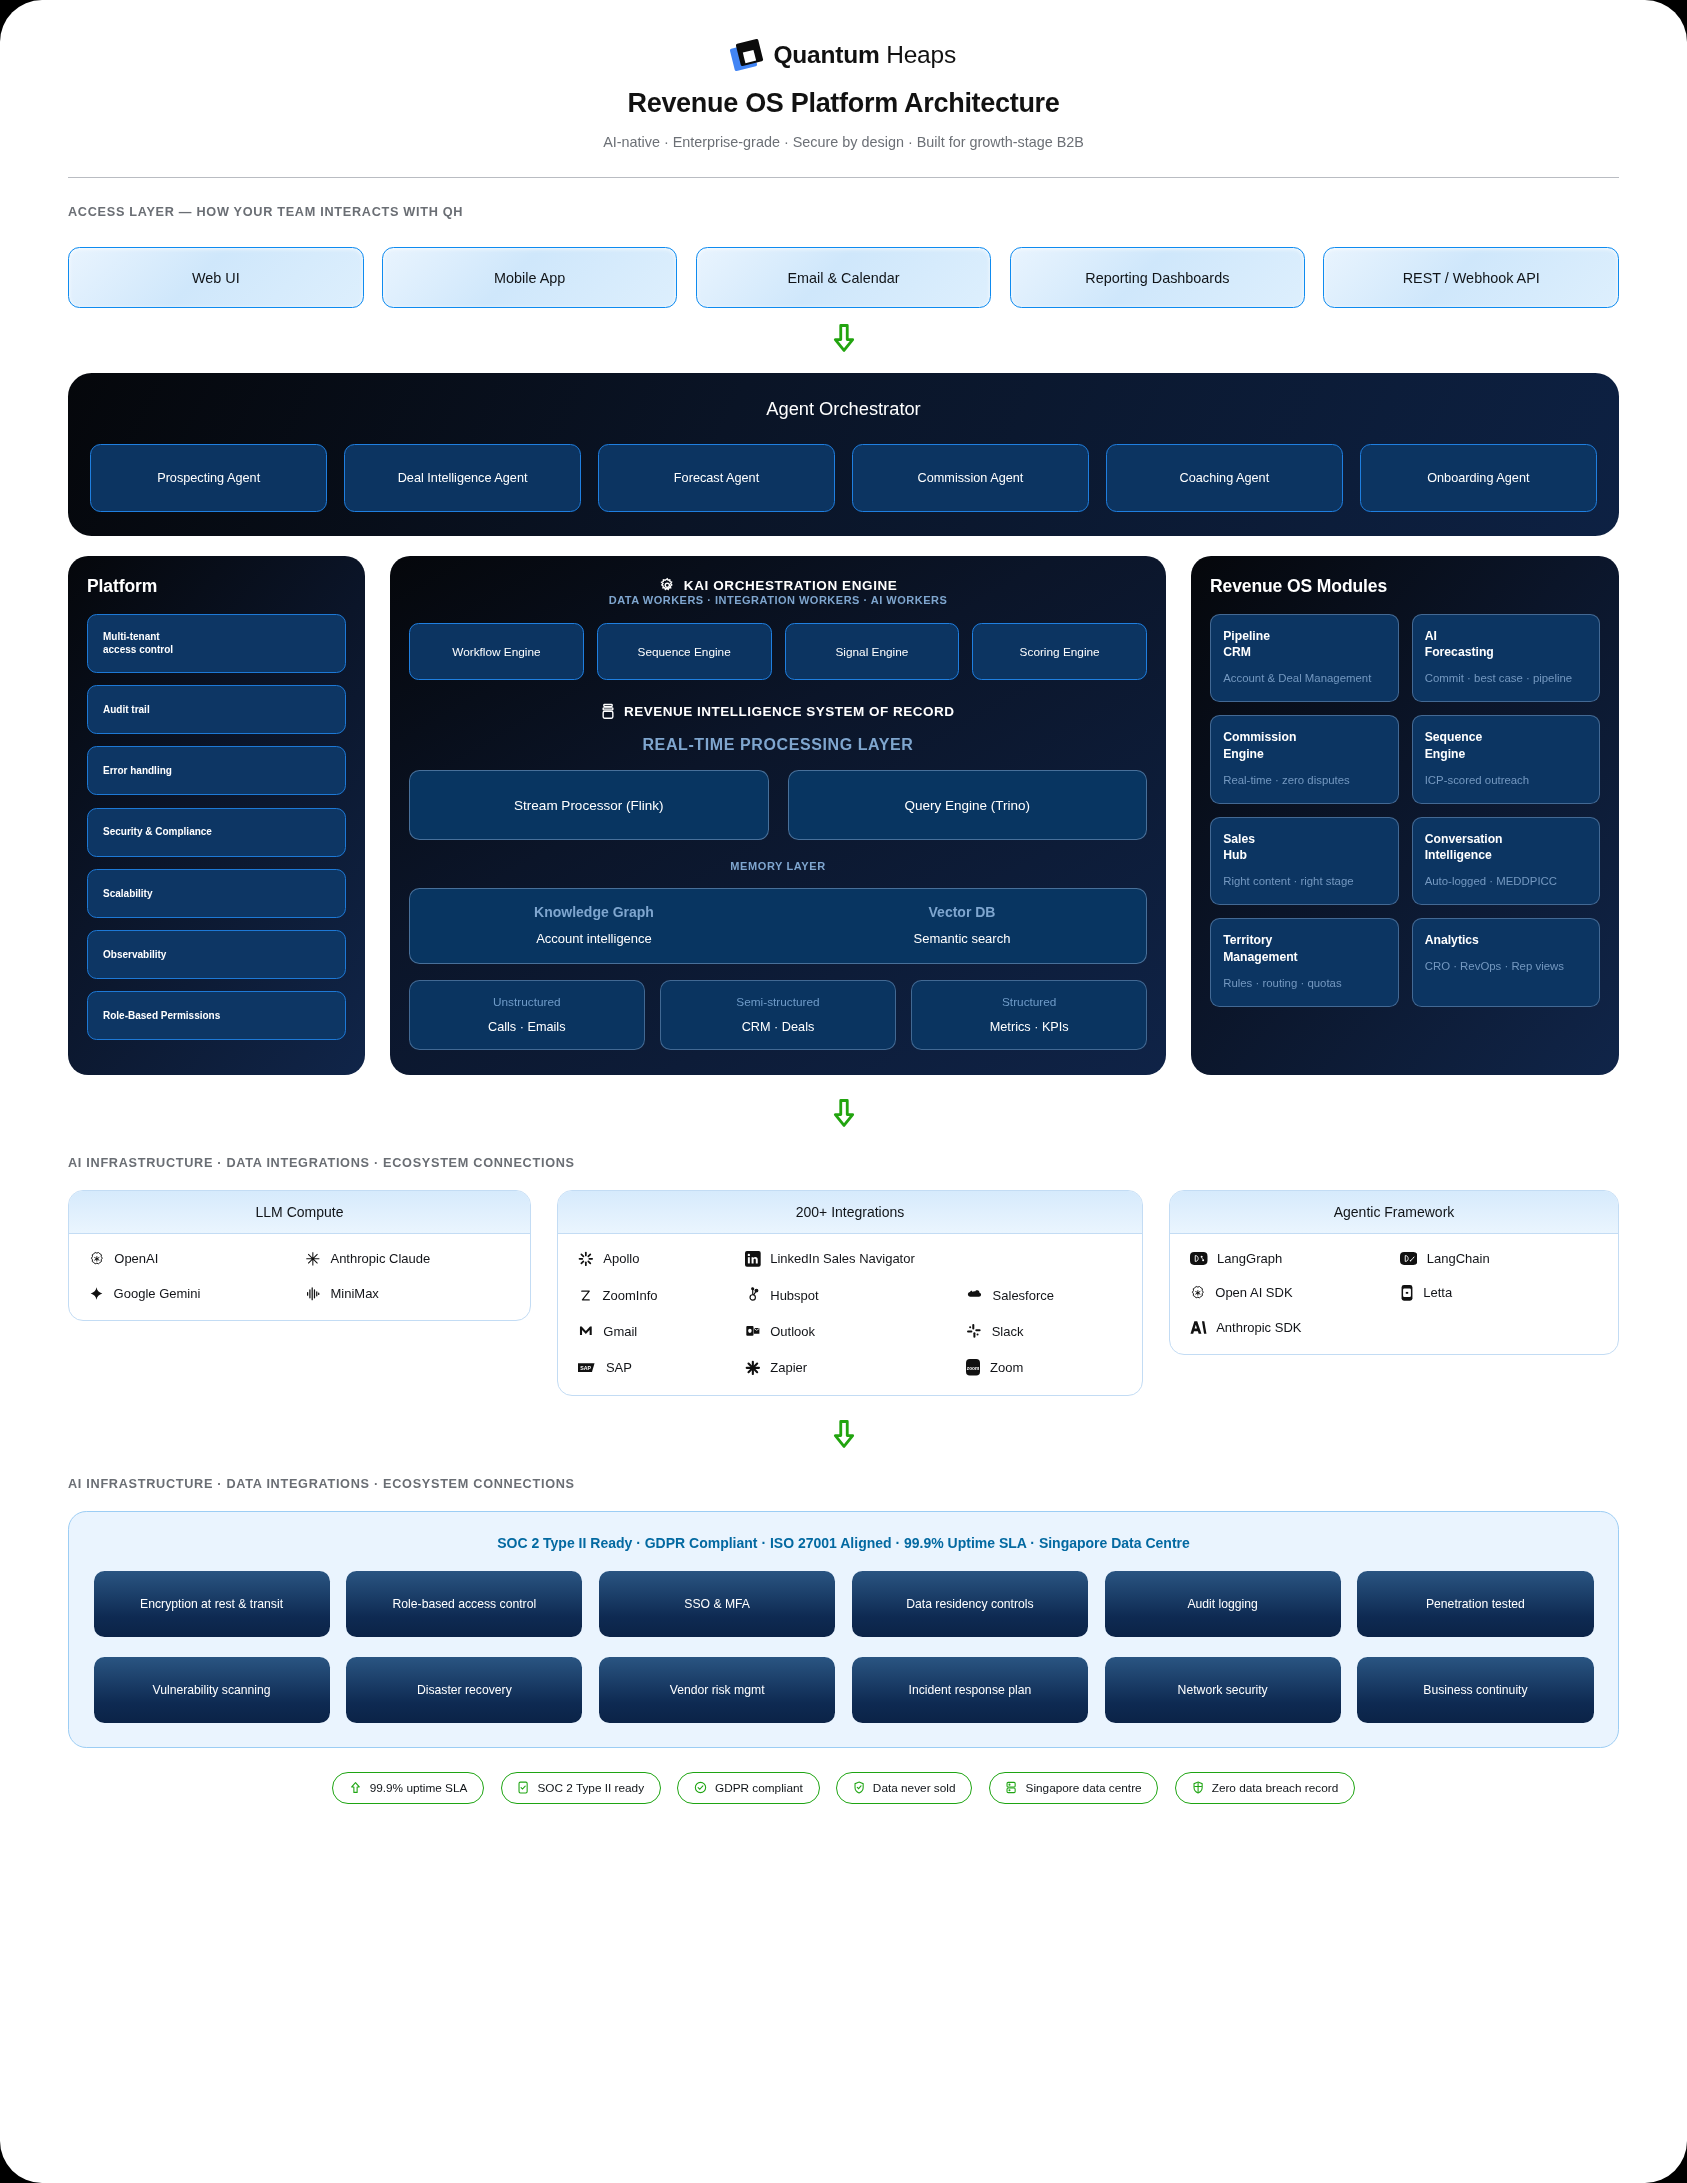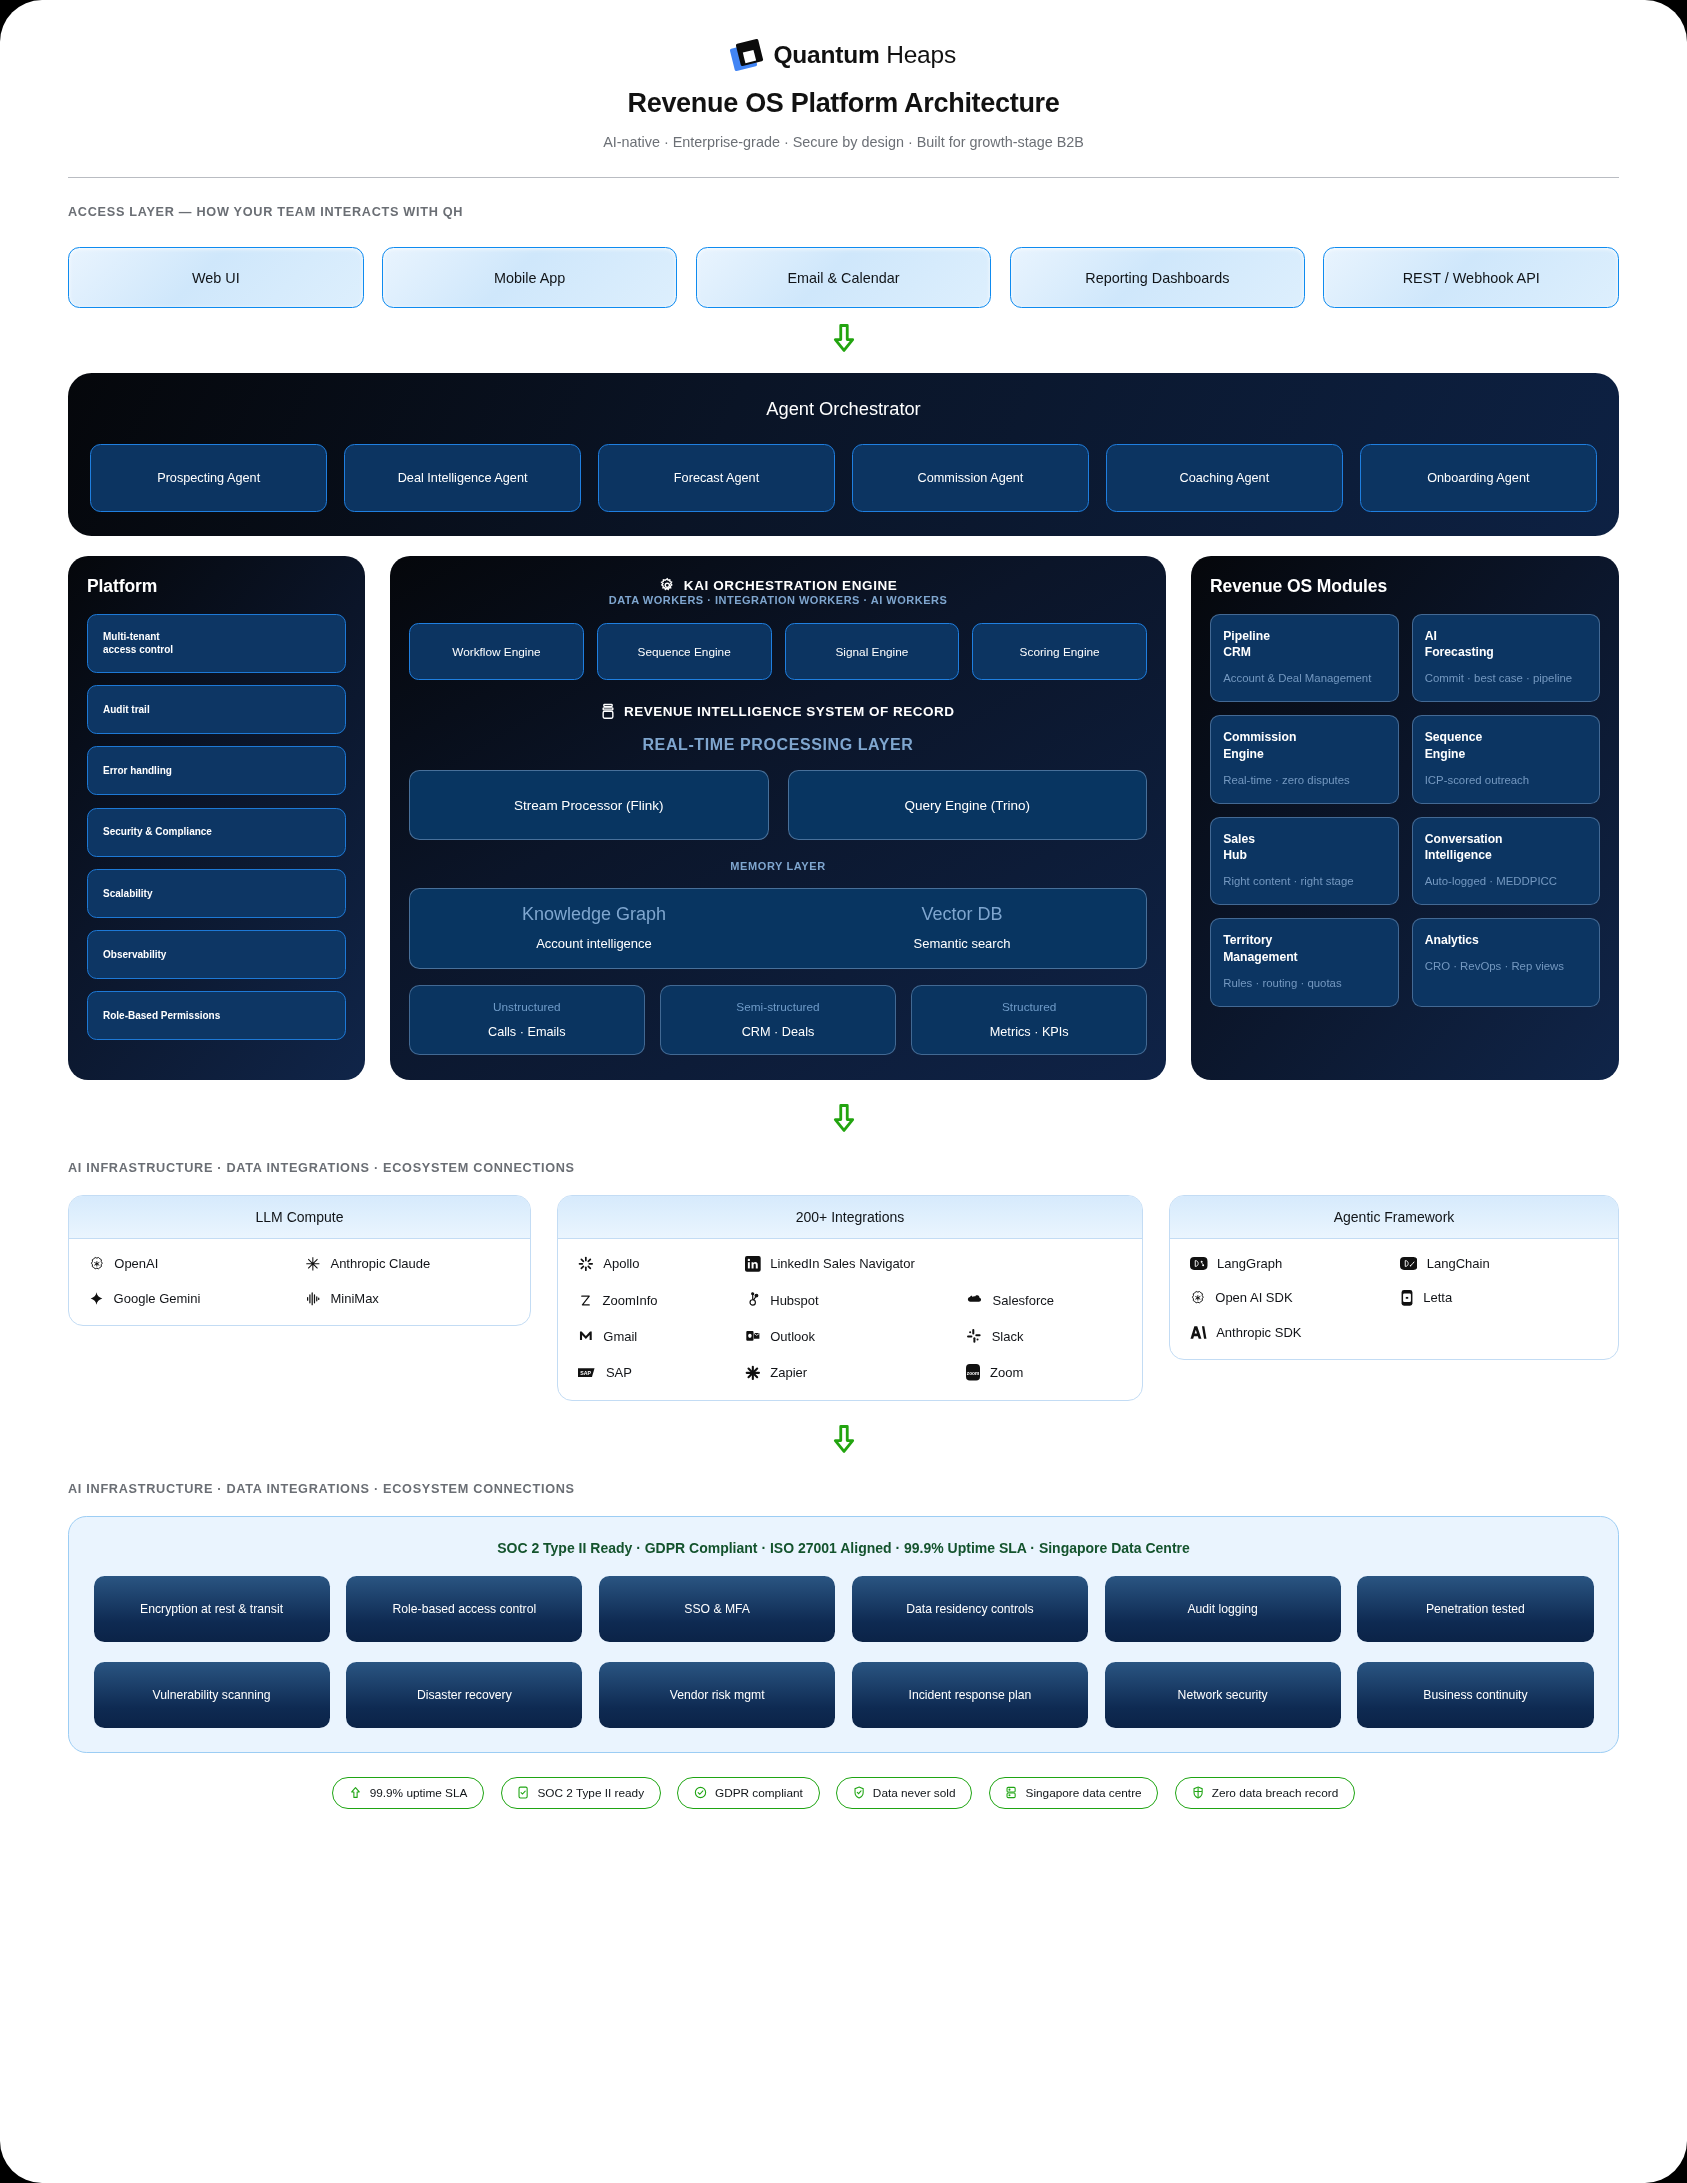--- a/index.html
+++ b/index.html
@@ -117,21 +117,21 @@
     color:#fff; font-size:13.5px;
   }
 
   .mem-label { text-align:center; color:#7fa6cf; font-size:11px; letter-spacing:0.6px;
                font-weight:700; margin-top:20px; }
 
   .mem-box { margin-top:15.7px; border:0.9px solid rgba(150,185,225,.45); border-radius:10.5px;
              background:#083561; display:grid; grid-template-columns:1fr 1fr;
              padding:15px 0 16.6px; }
   .mem-cell { text-align:center; }
-  .mem-k { color:#7fa6cf; font-size:18px; }
+  .mem-k { color:#7fa6cf; font-size:14px;font-weight:bold; }
   .mem-v { color:#ffffff; font-size:13px; margin-top:11.4px; }
 
   .tier-row { display:grid; grid-template-columns:repeat(3,1fr); gap:15.7px; margin-top:15.7px; }
   .tier-box { border:0.9px solid rgba(150,185,225,.40); border-radius:10.5px; background:#0a3460;
               padding:14px 0 15px; text-align:center; }
   .tier-k { color:#6f9bc8; font-size:11.8px; }
   .tier-v { color:#ffffff; font-size:12.7px; margin-top:11.4px; }
 
   
   .mod-grid { display:grid; grid-template-columns:1fr 1fr; gap:13px; margin-top:16.6px; }
@@ -150,21 +150,21 @@
   }
   .wc-body { padding:17.5px 20px 19px; }
   .logo-grid-2 { display:grid; grid-template-columns:1fr 1fr; row-gap:19px; column-gap:11.4px; }
   .logo-grid-3 { display:grid; grid-template-columns:1fr 1.35fr 1fr; row-gap:20px; column-gap:11.4px; }
   .logo-item { display:flex; align-items:center; gap:9.6px; font-size:13px; color:#121418; }
   .logo-item svg { flex:0 0 auto; }
 
   
   .sec-panel { margin-top:20px; border:1.3px solid #9ccdf4; border-radius:18.3px;
                background:#eaf4fe; padding:23px 24.5px 24.5px; }
-  .sec-head { text-align:center; color:#14532d; font-size:14px; font-weight:700; }
+  .sec-head { text-align:center; color:#0369a1; font-size:14px; font-weight:700; }
   .sec-row { display:grid; grid-template-columns:repeat(6,1fr); gap:16.6px; margin-top:20px; }
   .sec-chip { height:66px; border-radius:10.5px;
               background: linear-gradient(180deg,#2a5582 0%, #0e2a52 70%, #0b2347 100%);
               display:flex; align-items:center; justify-content:center; text-align:center;
               color:#ffffff; font-size:12.2px; padding:0 6.1px; }
 
   
   .badges { display:flex; justify-content:center; gap:16.6px; margin-top:23.6px; padding-bottom:52px; }
   .badge { border:1.3px solid #1fa513; border-radius:436px; background:#ffffff;
            display:flex; align-items:center; gap:7.9px; padding:7.9px 15.7px;

